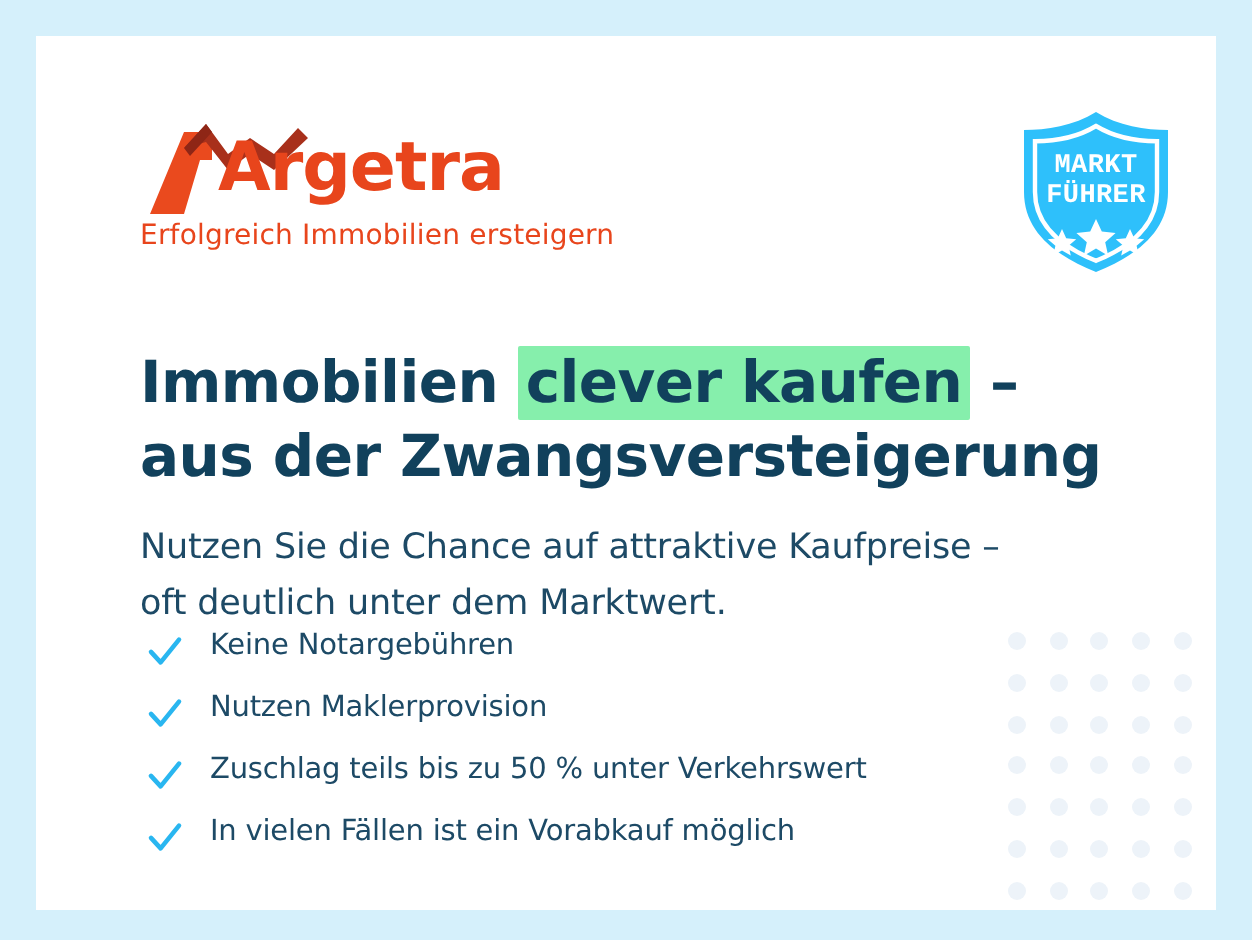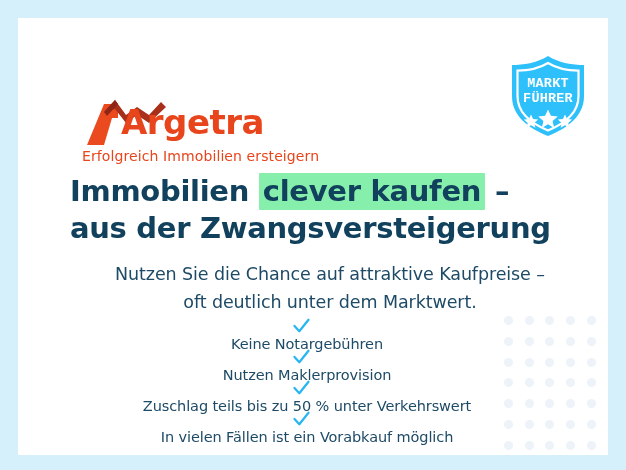--- a/index.html
+++ b/index.html
@@ -50,24 +50,23 @@
     height: 9px;
     border-radius: 50%;
     background: #edf3f9;
     justify-self: center;
     align-self: center;
   }
 
   
   #logo-block {
     position: absolute;
-    left: 64px;
+    left: 52px;
     top: 42px;
     width: 260px;
-    margin-top: 38px;
   }
   #logo-mark-row {
     position: relative;
     height: 48px;
   }
   #logo-svg {
     position: absolute;
     left: 0;
     top: 0;
     display: block;
@@ -142,37 +141,36 @@
     position: absolute;
     left: 52px;
     top: 224px;
     width: 520px;
     font-family: "DejaVu Sans", sans-serif;
     font-size: 17.5px;
     line-height: 28px;
     color: #1d4a66;
     letter-spacing: -0.1px;
   }
-  #subheadline .ln { display: block; white-space: nowrap; text-align: center; }
+  #subheadline .ln { display: block; white-space: nowrap; }
 
   
   #benefits {
     position: absolute;
     left: 54px;
     top: 297px;
     width: 470px;
     list-style: none;
     margin: 0;
     padding: 0;
   }
   #benefits li {
     display: flex;
-    align-items: center;
+    align-items: flex-start;
     height: 31px;
-    flex-direction: column;
   }
   #benefits .check {
     flex: 0 0 auto;
     width: 21px;
     height: 21px;
     margin-right: 12px;
     display: block;
   }
   #benefits .btext {
     font-family: "DejaVu Sans", sans-serif;

